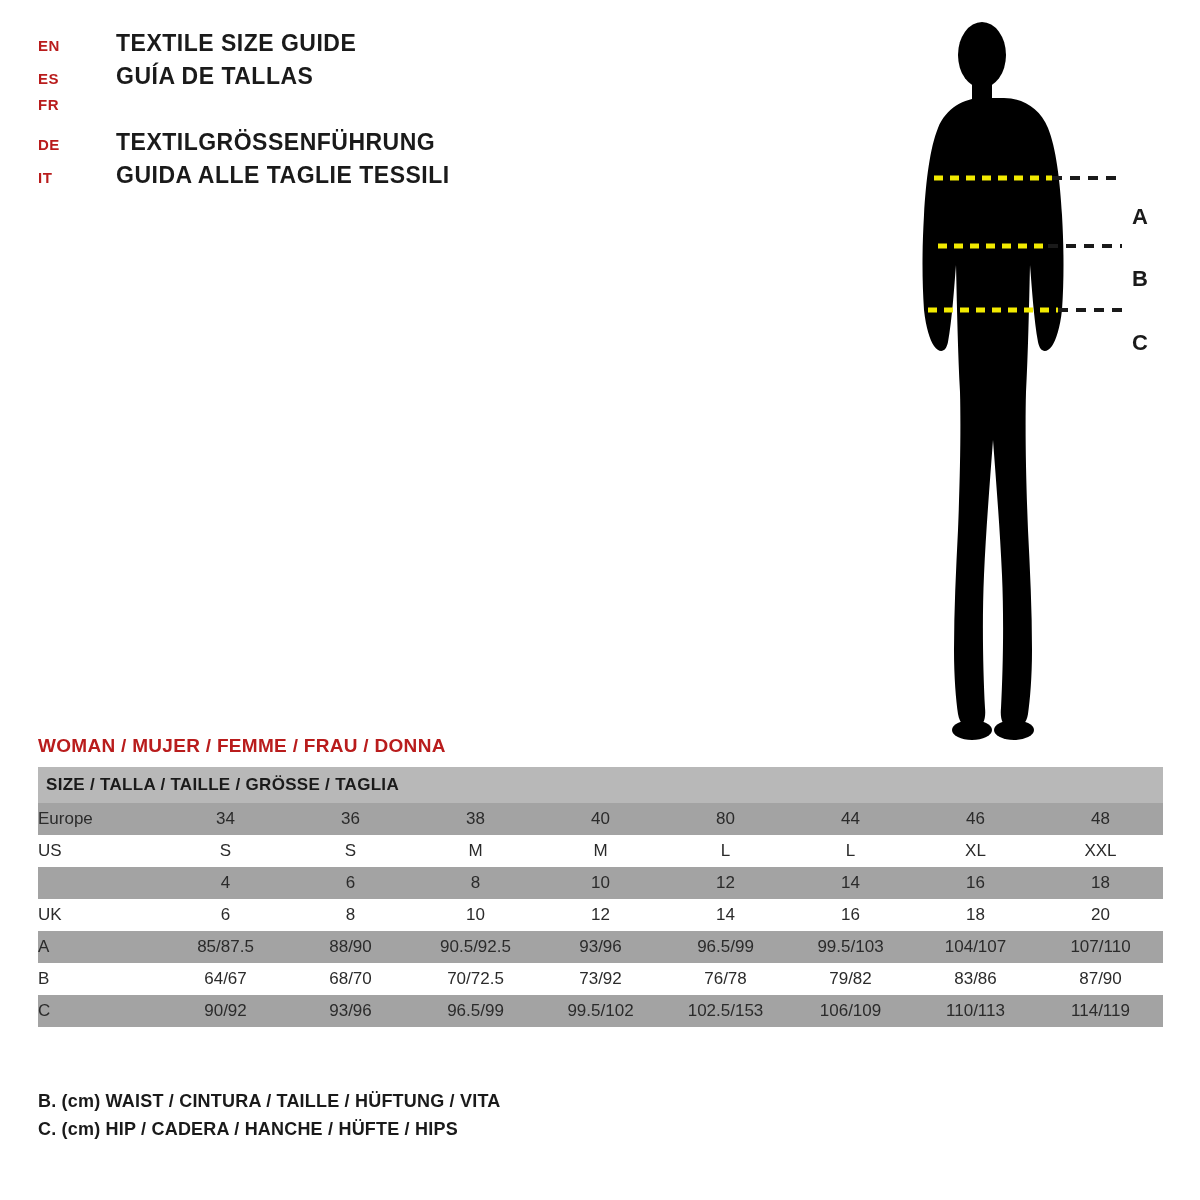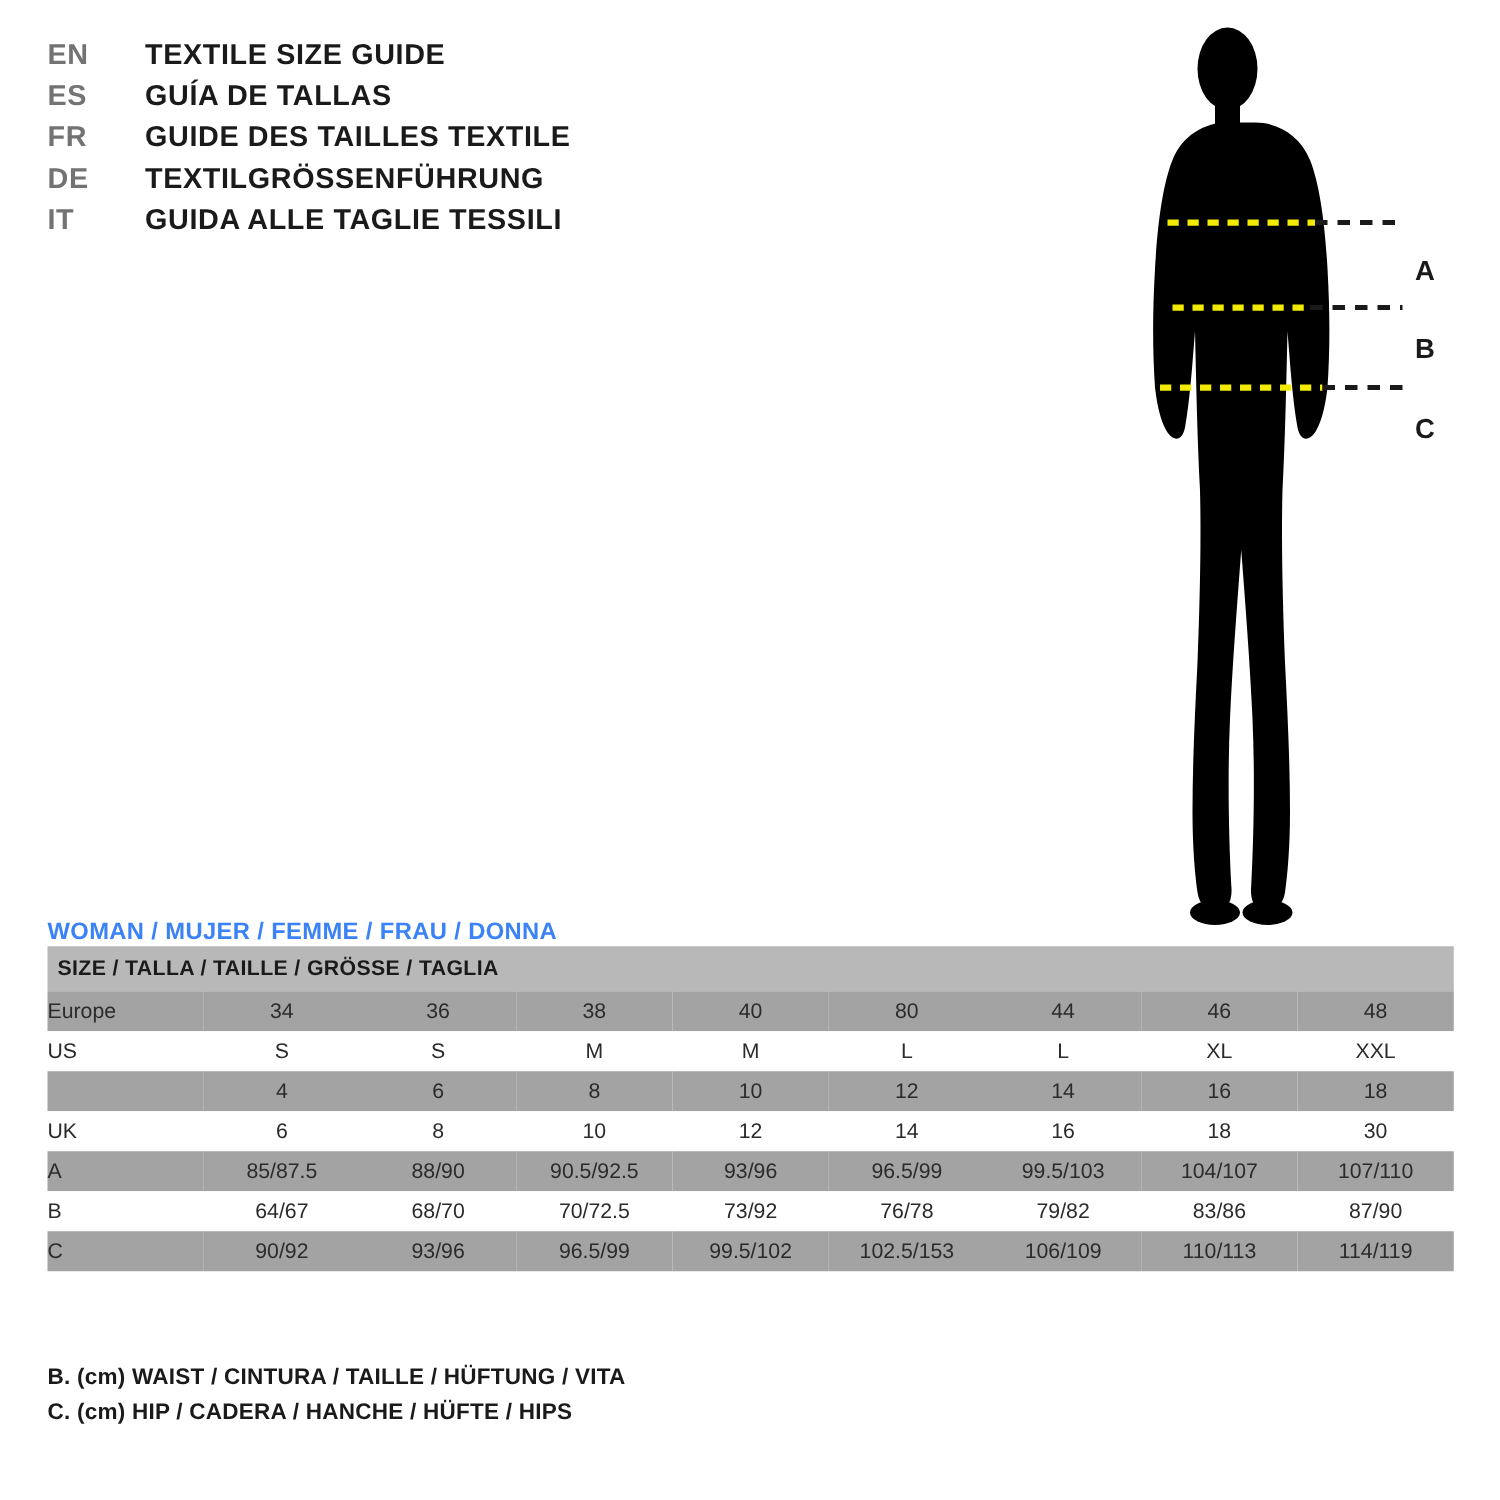--- a/index.html
+++ b/index.html
@@ -23,24 +23,24 @@
     left: 38px;
     width: 560px;
   }
   .title-row {
     display: flex;
     align-items: baseline;
     height: 33px;
   }
   .title-lang {
     width: 78px;
-    font-size: 23px;
+    font-size: 15px;
     font-weight: bold;
     letter-spacing: 0.5px;
-    color: #737373;
+    color: #b91c1c;
   }
   .title-text {
     font-size: 23px;
     font-weight: bold;
     letter-spacing: 0.5px;
     color: #1a1a1a;
     white-space: nowrap;
   }
 
   
@@ -67,22 +67,22 @@
   #table-block {
     position: absolute;
     top: 735px;
     left: 38px;
     width: 1125px;
   }
   #gender-heading {
     font-size: 19px;
     font-weight: bold;
     letter-spacing: 0.3px;
-    margin-bottom: 0;
-    color: #3b82f6;
+    margin-bottom: 10px;
+    color: #b91c1c;
   }
   table.size-table {
     border-collapse: collapse;
     width: 1125px;
     table-layout: fixed;
   }
   table.size-table th,
   table.size-table td {
     font-size: 17px;
     color: #2b2b2b;
@@ -133,21 +133,20 @@
   <div class="title-row">
     <span class="title-lang">EN</span>
     <span class="title-text">TEXTILE SIZE GUIDE</span>
   </div>
   <div class="title-row">
     <span class="title-lang">ES</span>
     <span class="title-text">GUÍA DE TALLAS</span>
   </div>
   <div class="title-row">
     <span class="title-lang">FR</span>
-    <span class="title-text">GUIDE DES TAILLES TEXTILE</span>
   </div>
   <div class="title-row">
     <span class="title-lang">DE</span>
     <span class="title-text">TEXTILGRÖSSENFÜHRUNG</span>
   </div>
   <div class="title-row">
     <span class="title-lang">IT</span>
     <span class="title-text">GUIDA ALLE TAGLIE TESSILI</span>
   </div>
 </div>
@@ -253,21 +252,21 @@
       </tr>
       <tr class="band-white">
         <td class="row-label">UK</td>
         <td class="val">6</td>
         <td class="val">8</td>
         <td class="val">10</td>
         <td class="val">12</td>
         <td class="val">14</td>
         <td class="val">16</td>
         <td class="val">18</td>
-        <td class="val">30</td>
+        <td class="val">20</td>
       </tr>
       <tr class="band-light">
         <td class="row-label">A</td>
         <td class="val">85/87.5</td>
         <td class="val">88/90</td>
         <td class="val">90.5/92.5</td>
         <td class="val">93/96</td>
         <td class="val">96.5/99</td>
         <td class="val">99.5/103</td>
         <td class="val">104/107</td>

